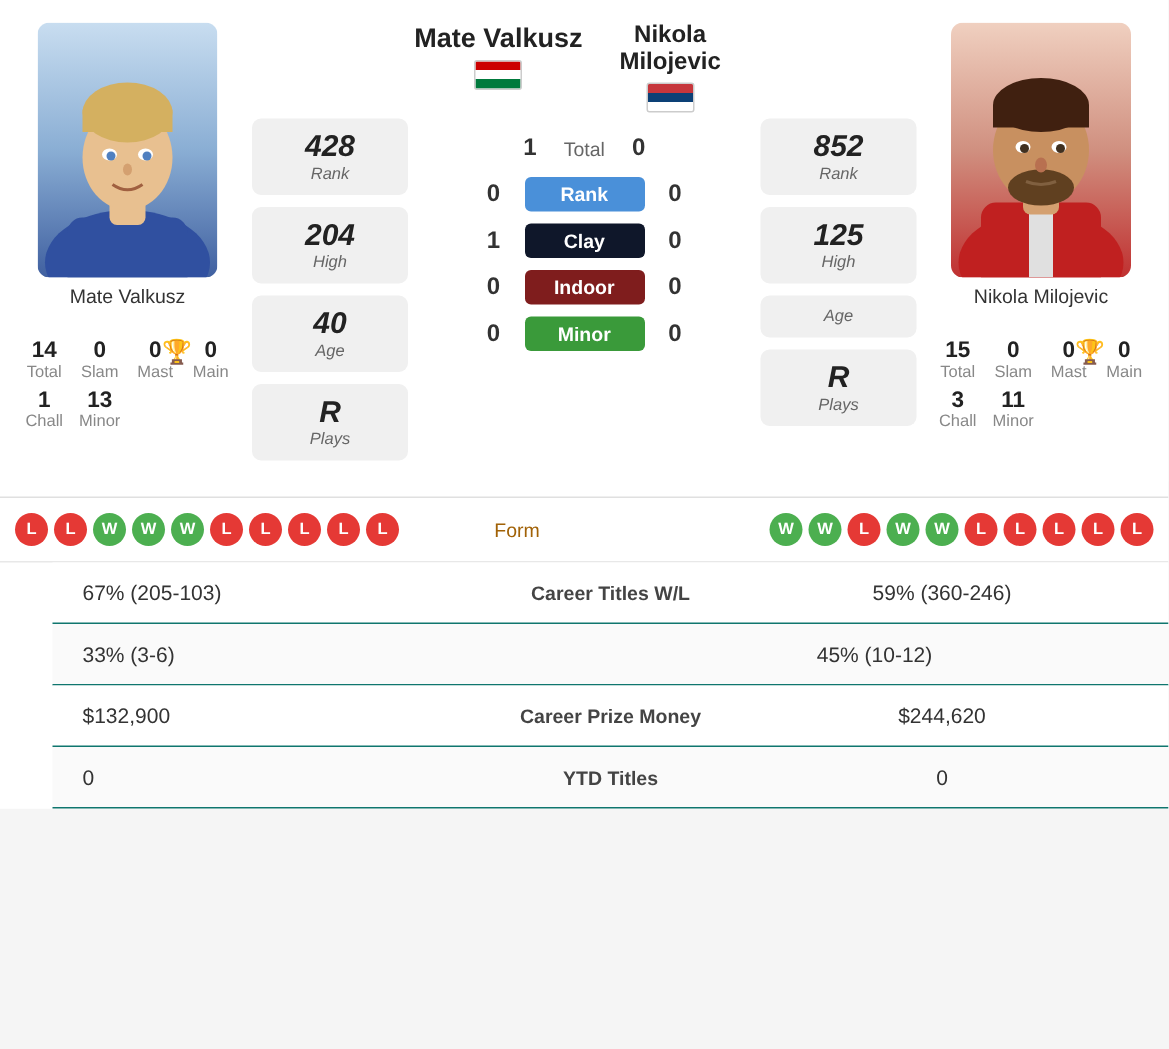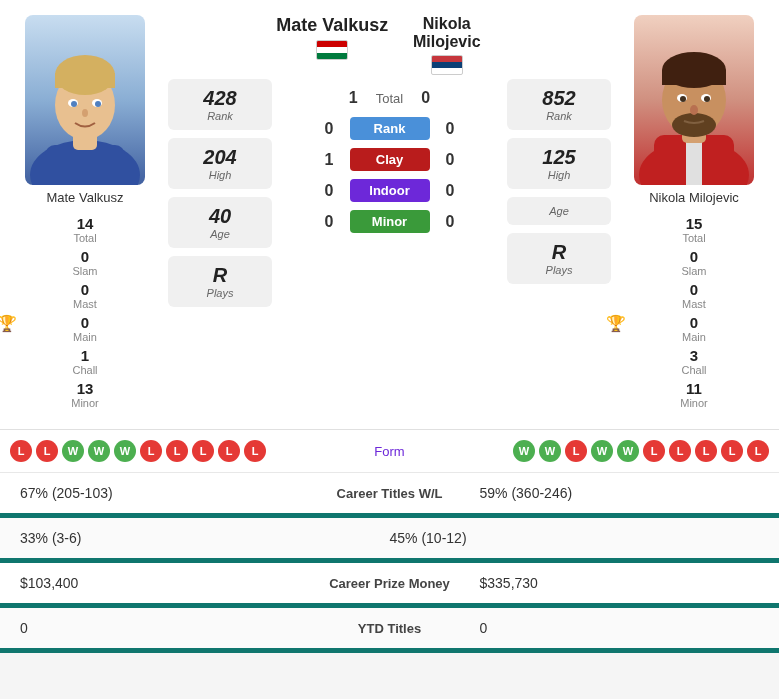--- a/index.html
+++ b/index.html
@@ -125,22 +125,22 @@
       padding: 4px 0;
       border-radius: 4px;
       border: none;
       color: #fff;
       font-size: 13px;
       font-weight: bold;
       text-align: center;
       margin: 0 8px;
     }
     .surface-hard { background: #4a90d9; }
-    .surface-clay { background: #b91c1c; }
-    .surface-indoor { background: #6d28d9; }
+    .surface-clay { background: #0f172a; }
+    .surface-indoor { background: #7f1d1d; }
     .surface-grass { background: #3a9a3a; }
 
     
     .total-row {
       display: flex;
       align-items: center;
       justify-content: center;
       margin: 6px 0;
       width: 100%;
     }
@@ -169,23 +169,23 @@
     .player-name-label {
       font-size: 13px;
       color: #333;
       margin-top: 5px;
       text-align: center;
     }
 
     
     .stats-grid {
       display: grid;
-      grid-template-columns: 1fr;
+      grid-template-columns: 1fr 1fr 1fr 1fr;
       gap: 4px 8px;
-      margin-top: 10px;
+      margin-top: 20px;
       width: 140px;
     }
     .stats-grid-cell {
       display: flex;
       flex-direction: column;
       align-items: center;
     }
     .stats-grid-cell.trophy-cell {
       align-items: center;
       justify-content: center;
@@ -216,64 +216,64 @@
     .form-left, .form-right {
       display: flex;
       gap: 4px;
       flex: 1;
     }
     .form-right {
       justify-content: flex-end;
     }
     .form-label {
       flex: 0 0 120px;
-      text-align: center;
       font-size: 13px;
-      color: #6d28d9;
+      color: #a16207;
     }
     .form-badge {
       width: 22px;
       height: 22px;
       border-radius: 50%;
       display: flex;
       align-items: center;
       justify-content: center;
       font-size: 11px;
       font-weight: bold;
       color: #fff;
     }
     .badge-w { background: #4caf50; }
     .badge-l { background: #e53935; }
 
     .stat-table-row {
       display: flex;
       align-items: center;
       padding: 12px 20px;
-      border-bottom: 5px solid #0f766e;
+      border-bottom: 1px solid #0f766e;
       background: #fff;
+      margin-left: 35px;
     }
     .stat-table-row:nth-child(even) {
       background: #fafafa;
     }
     .stat-left-val {
       flex: 1;
       text-align: left;
       font-size: 14px;
       color: #333;
     }
     .stat-center-label {
       flex: 0 0 180px;
       text-align: center;
       font-size: 13px;
       font-weight: bold;
       color: #444;
     }
     .stat-right-val {
       flex: 1;
-      text-align: left;
+      text-align: center;
       font-size: 14px;
       color: #333;
     }
 
   </style>
 </head>
 <body>
 
 <div class="main-container">
 
@@ -532,23 +532,23 @@
     <div class="stat-table-row">
           <span class="stat-left-val">67% (205-103)</span>
           <span class="stat-center-label">Career Titles W/L</span>
           <span class="stat-right-val">59% (360-246)</span>
         </div>
         <div class="stat-table-row">
           <span class="stat-left-val">33% (3-6)</span>
           <span class="stat-right-val">45% (10-12)</span>
         </div>
         <div class="stat-table-row">
-          <span class="stat-left-val">$103,400</span>
+          <span class="stat-left-val">$132,900</span>
           <span class="stat-center-label">Career Prize Money</span>
-          <span class="stat-right-val">$335,730</span>
+          <span class="stat-right-val">$244,620</span>
         </div>
         <div class="stat-table-row">
           <span class="stat-left-val">0</span>
           <span class="stat-center-label">YTD Titles</span>
           <span class="stat-right-val">0</span>
         </div>
       </div>
 
   </div>
 

